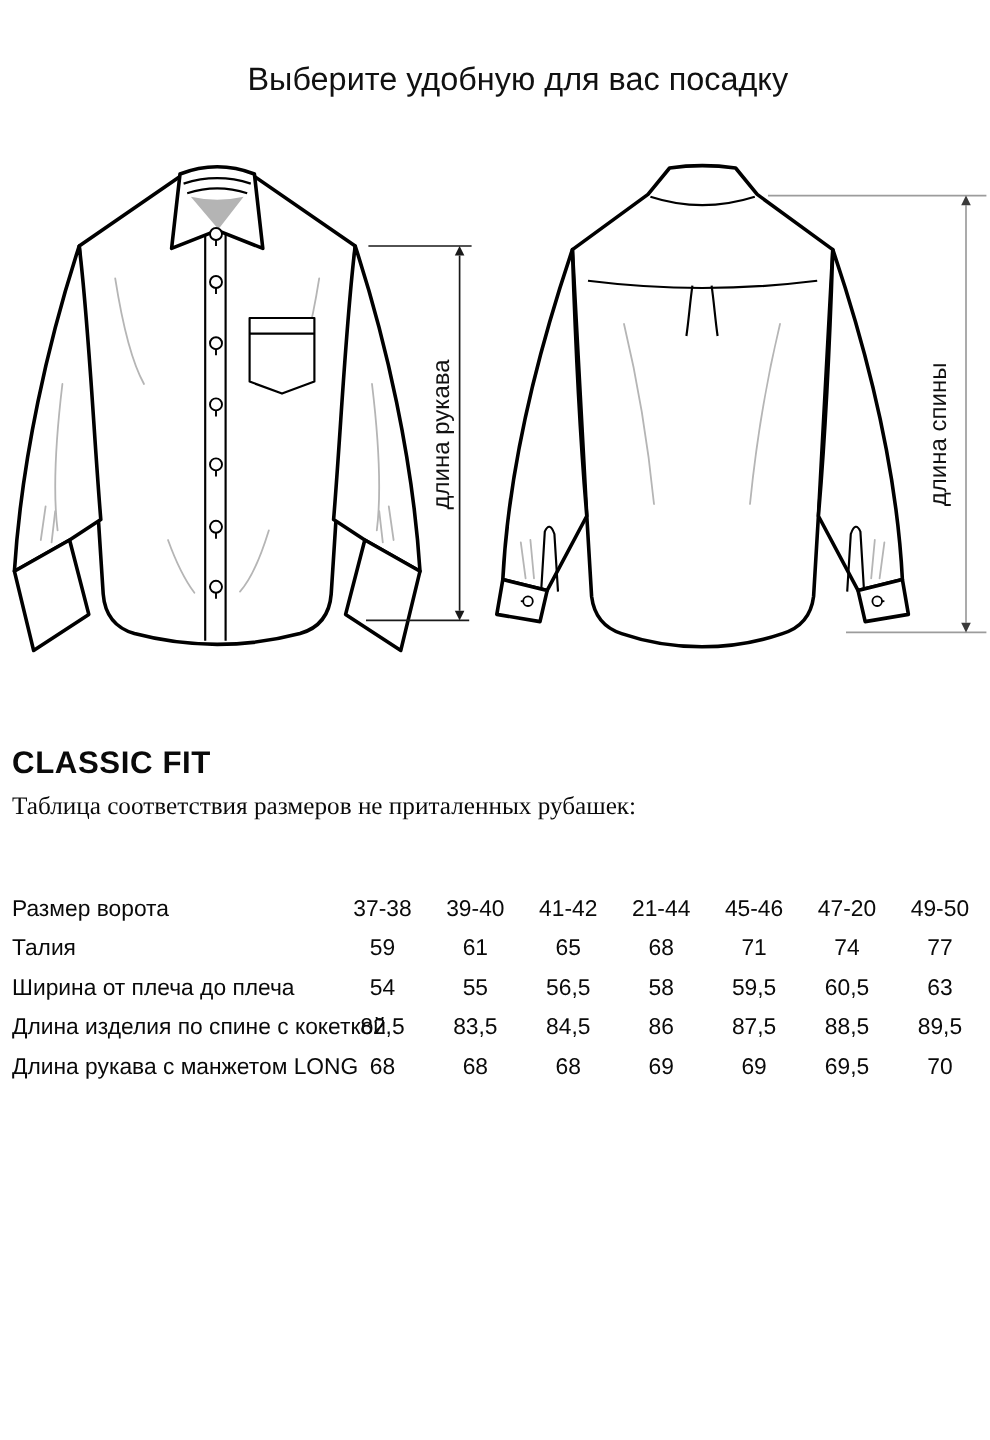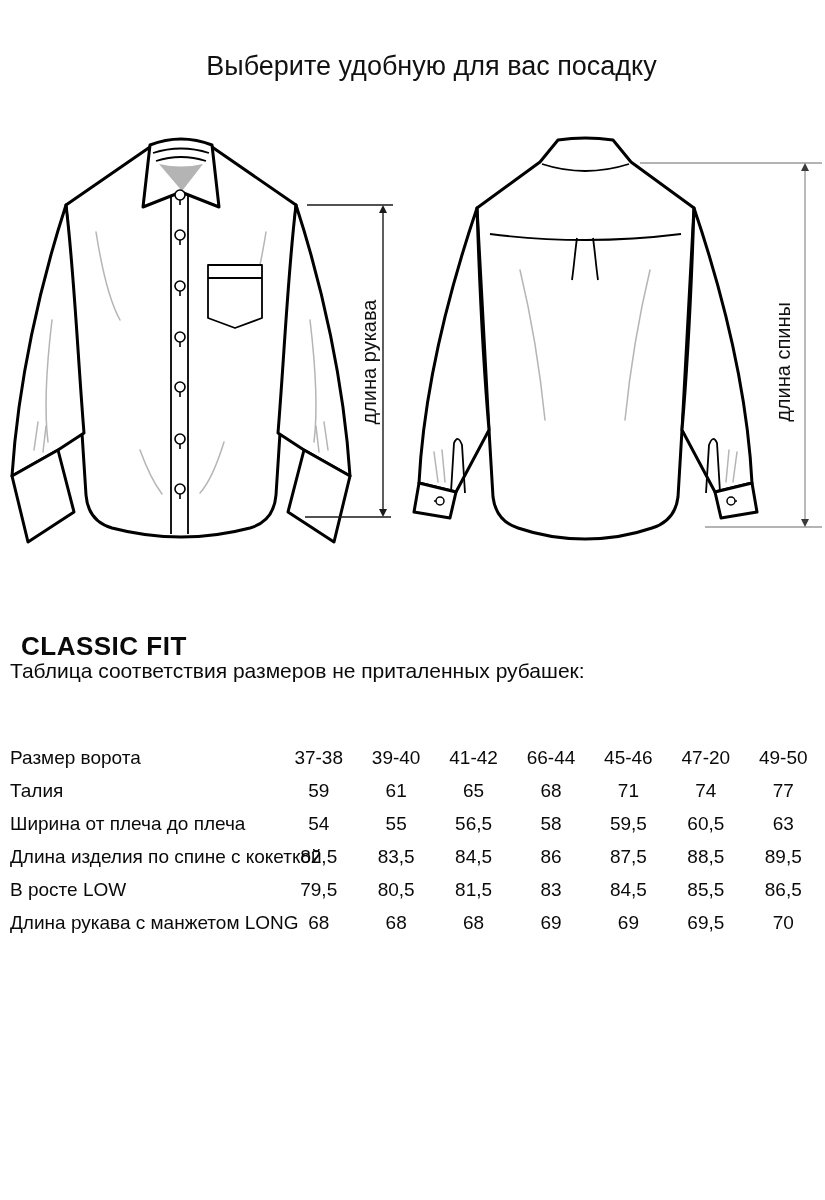--- a/index.html
+++ b/index.html
@@ -12,26 +12,26 @@
     text-align:center;font-size:27px;font-weight:400;line-height:31px;color:#111;padding-left:19px;
   }
   .diagram-svg{position:absolute;top:120px;left:0;}
   .vlabel{
     position:absolute;font-size:20px;color:#111;white-space:nowrap;
     transform:translate(-50%,-50%) rotate(-90deg);
   }
   .vlabel.sleeve{left:369px;top:362px;}
   .vlabel.back{left:783px;top:362px;}
   .fit-heading{
-    position:absolute;left:10px;top:620px;margin:11px;
+    position:absolute;left:10px;top:620px;margin:0;
     font-size:26px;font-weight:700;line-height:30px;color:#0a0a0a;letter-spacing:.5px;
   }
   .fit-subtitle{
     position:absolute;left:10px;top:658px;margin:0;
-    font-size:21px;font-weight:400;line-height:26px;color:#0a0a0a;
+    font-size:21px;font-weight:400;line-height:26px;color:#0a0a0a;font-family:Liberation Serif, serif;
   }
   table.size-table{
     position:absolute;left:10px;top:741px;width:812px;
     border-collapse:collapse;table-layout:fixed;
   }
   table.size-table td{
     height:33px;padding:0;font-size:19px;line-height:33px;
     text-align:center;vertical-align:middle;white-space:nowrap;color:#0a0a0a;
   }
   table.size-table td.lbl{text-align:left;}
@@ -163,21 +163,21 @@
         <col>
         <col>
         <col>
     </colgroup>
     <tbody>
         <tr>
           <td class="lbl">Размер ворота</td>
           <td>37-38</td>
           <td>39-40</td>
           <td>41-42</td>
-          <td>66-44</td>
+          <td>21-44</td>
           <td>45-46</td>
           <td>47-20</td>
           <td>49-50</td>
         </tr>
         <tr>
           <td class="lbl">Талия</td>
           <td>59</td>
           <td>61</td>
           <td>65</td>
           <td>68</td>
@@ -199,30 +199,20 @@
           <td class="lbl">Длина изделия по спине с кокеткой</td>
           <td>82,5</td>
           <td>83,5</td>
           <td>84,5</td>
           <td>86</td>
           <td>87,5</td>
           <td>88,5</td>
           <td>89,5</td>
         </tr>
         <tr>
-          <td class="lbl">В росте LOW</td>
-          <td>79,5</td>
-          <td>80,5</td>
-          <td>81,5</td>
-          <td>83</td>
-          <td>84,5</td>
-          <td>85,5</td>
-          <td>86,5</td>
-        </tr>
-        <tr>
           <td class="lbl">Длина рукава с манжетом LONG</td>
           <td>68</td>
           <td>68</td>
           <td>68</td>
           <td>69</td>
           <td>69</td>
           <td>69,5</td>
           <td>70</td>
         </tr>
       </tbody>

